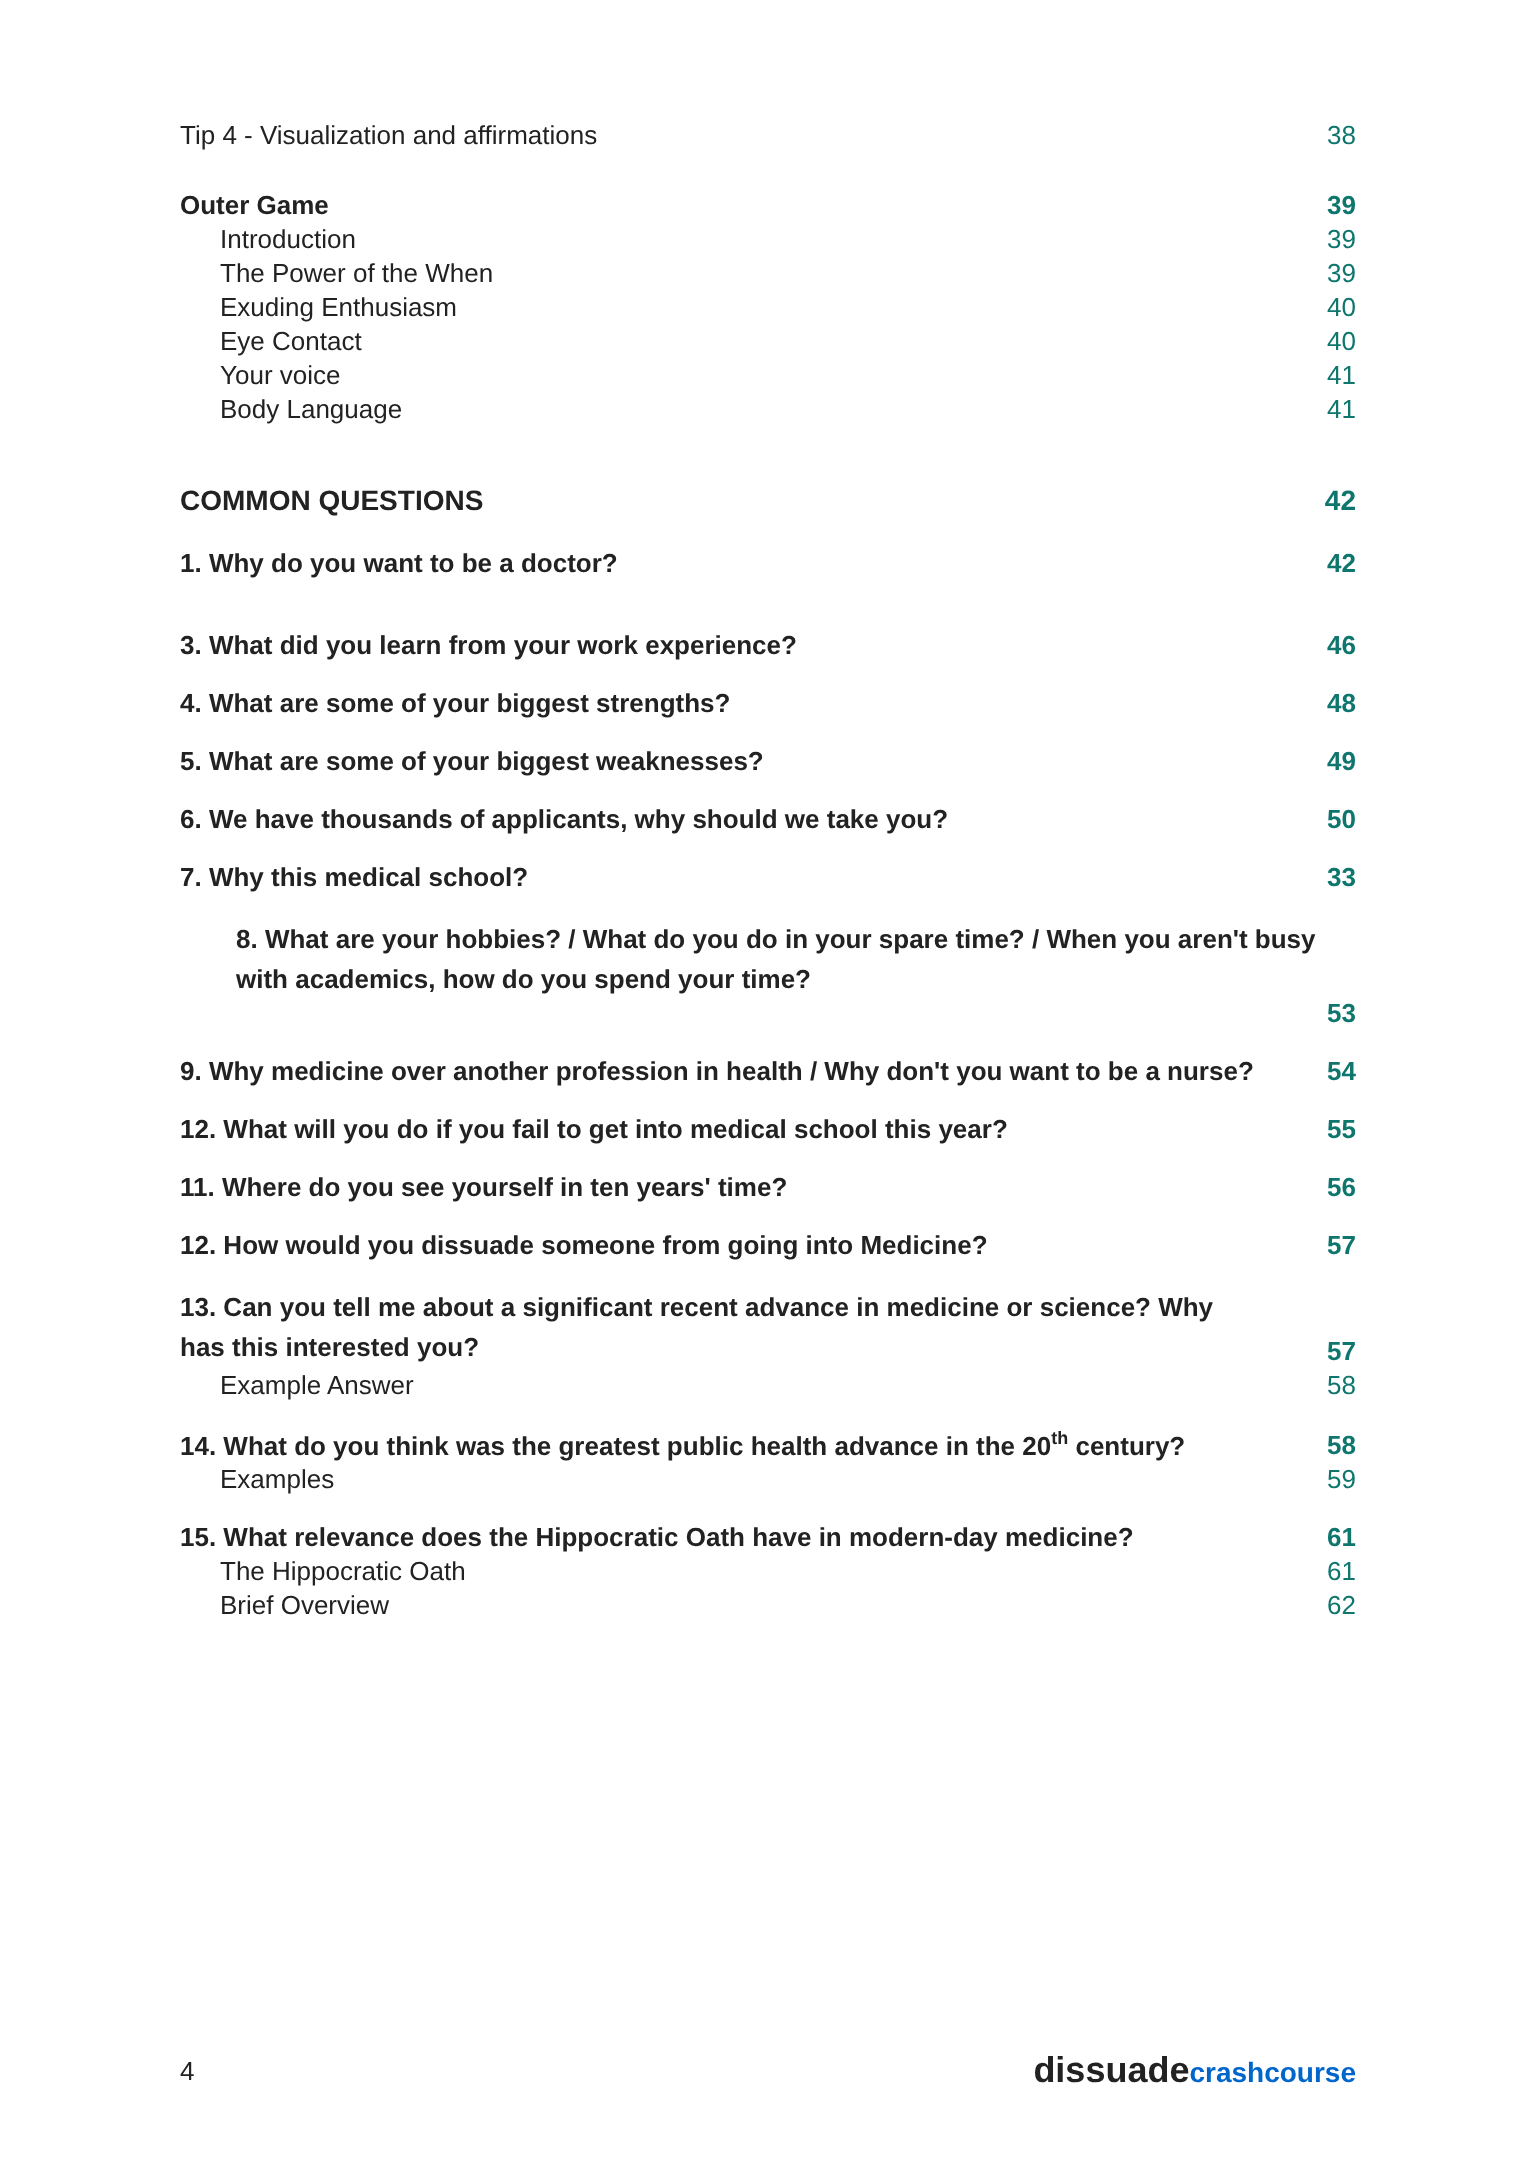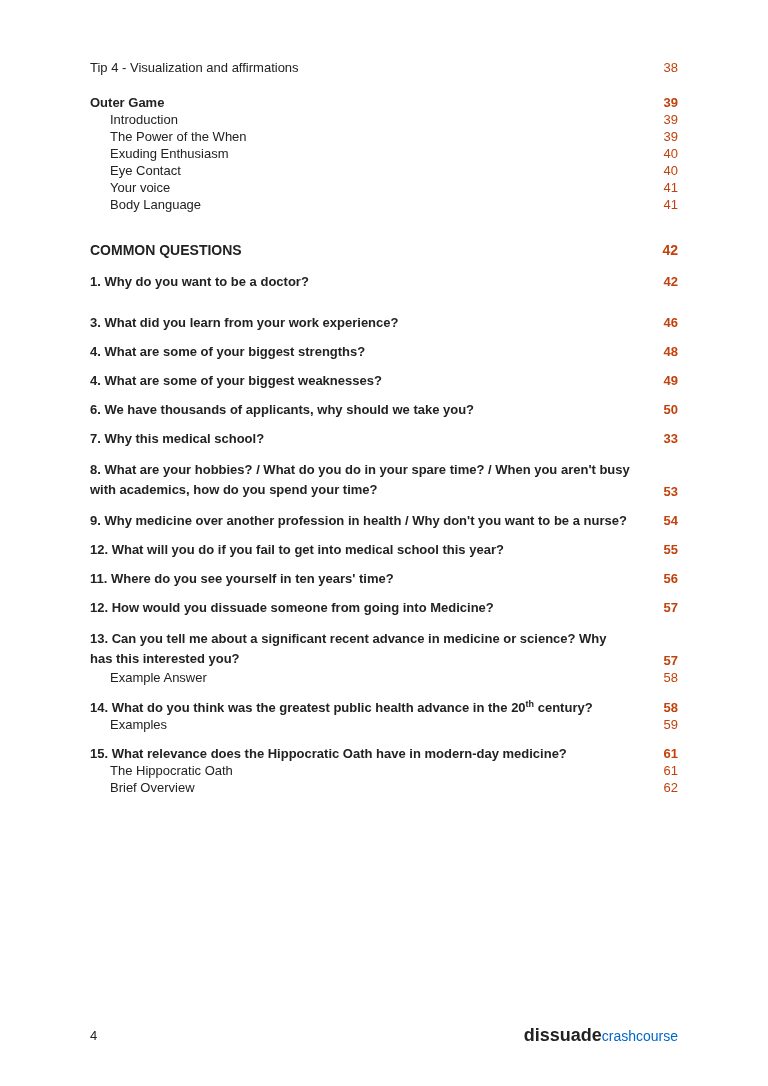--- a/index.html
+++ b/index.html
@@ -33,21 +33,21 @@
     }
 
     .toc-entry .title {
       flex: 1;
       font-size: 13px;
       color: #222;
     }
 
     .toc-entry .page-num {
       font-size: 13px;
-      color: #c2410c;
+      color: #0f766e;
       min-width: 30px;
       text-align: right;
     }
 
     .toc-entry.bold .title {
       font-weight: bold;
     }
 
     .toc-entry.bold .page-num {
       font-weight: bold;
@@ -103,21 +103,21 @@
     }
 
     .footer .brand span {
       font-weight: bold;
       font-size: 18px;
     }
 
     .footer .brand em {
       color: #0066cc;
       font-style: normal;
-      font-weight: normal;
+      font-weight: bold;
     }
 
     .superscript {
       font-size: 9px;
       vertical-align: super;
     }
   </style>
 </head>
 <body>
 
@@ -187,41 +187,41 @@
     <div style="height:12px;"></div>
 
     <div class="toc-entry question">
       <span class="title">4. What are some of your biggest strengths?</span>
       <span class="page-num">48</span>
     </div>
 
     <div style="height:12px;"></div>
 
     <div class="toc-entry question">
-      <span class="title">4. What are some of your biggest weaknesses?</span>
+      <span class="title">5. What are some of your biggest weaknesses?</span>
       <span class="page-num">49</span>
     </div>
 
     <div style="height:12px;"></div>
 
     <div class="toc-entry question">
       <span class="title">6. We have thousands of applicants, why should we take you?</span>
       <span class="page-num">50</span>
     </div>
 
     <div style="height:12px;"></div>
 
     <div class="toc-entry question">
       <span class="title">7. Why this medical school?</span>
       <span class="page-num">33</span>
     </div>
 
     <div style="height:12px;"></div>
 
-    <div class="toc-entry" style="align-items: flex-end;">
+    <div class="toc-entry" style="align-items: flex-end; flex-direction: column;">
       <span class="title" style="font-weight:bold; font-size:13px; max-width:560px; line-height:1.5;">8. What are your hobbies? / What do you do in your spare time? / When you aren't busy with academics, how do you spend your time?</span>
       <span class="page-num" style="font-weight:bold; font-size:13px;">53</span>
     </div>
 
     <div style="height:12px;"></div>
 
     <div class="toc-entry question">
       <span class="title">9. Why medicine over another profession in health / Why don't you want to be a nurse?</span>
       <span class="page-num">54</span>
     </div>

